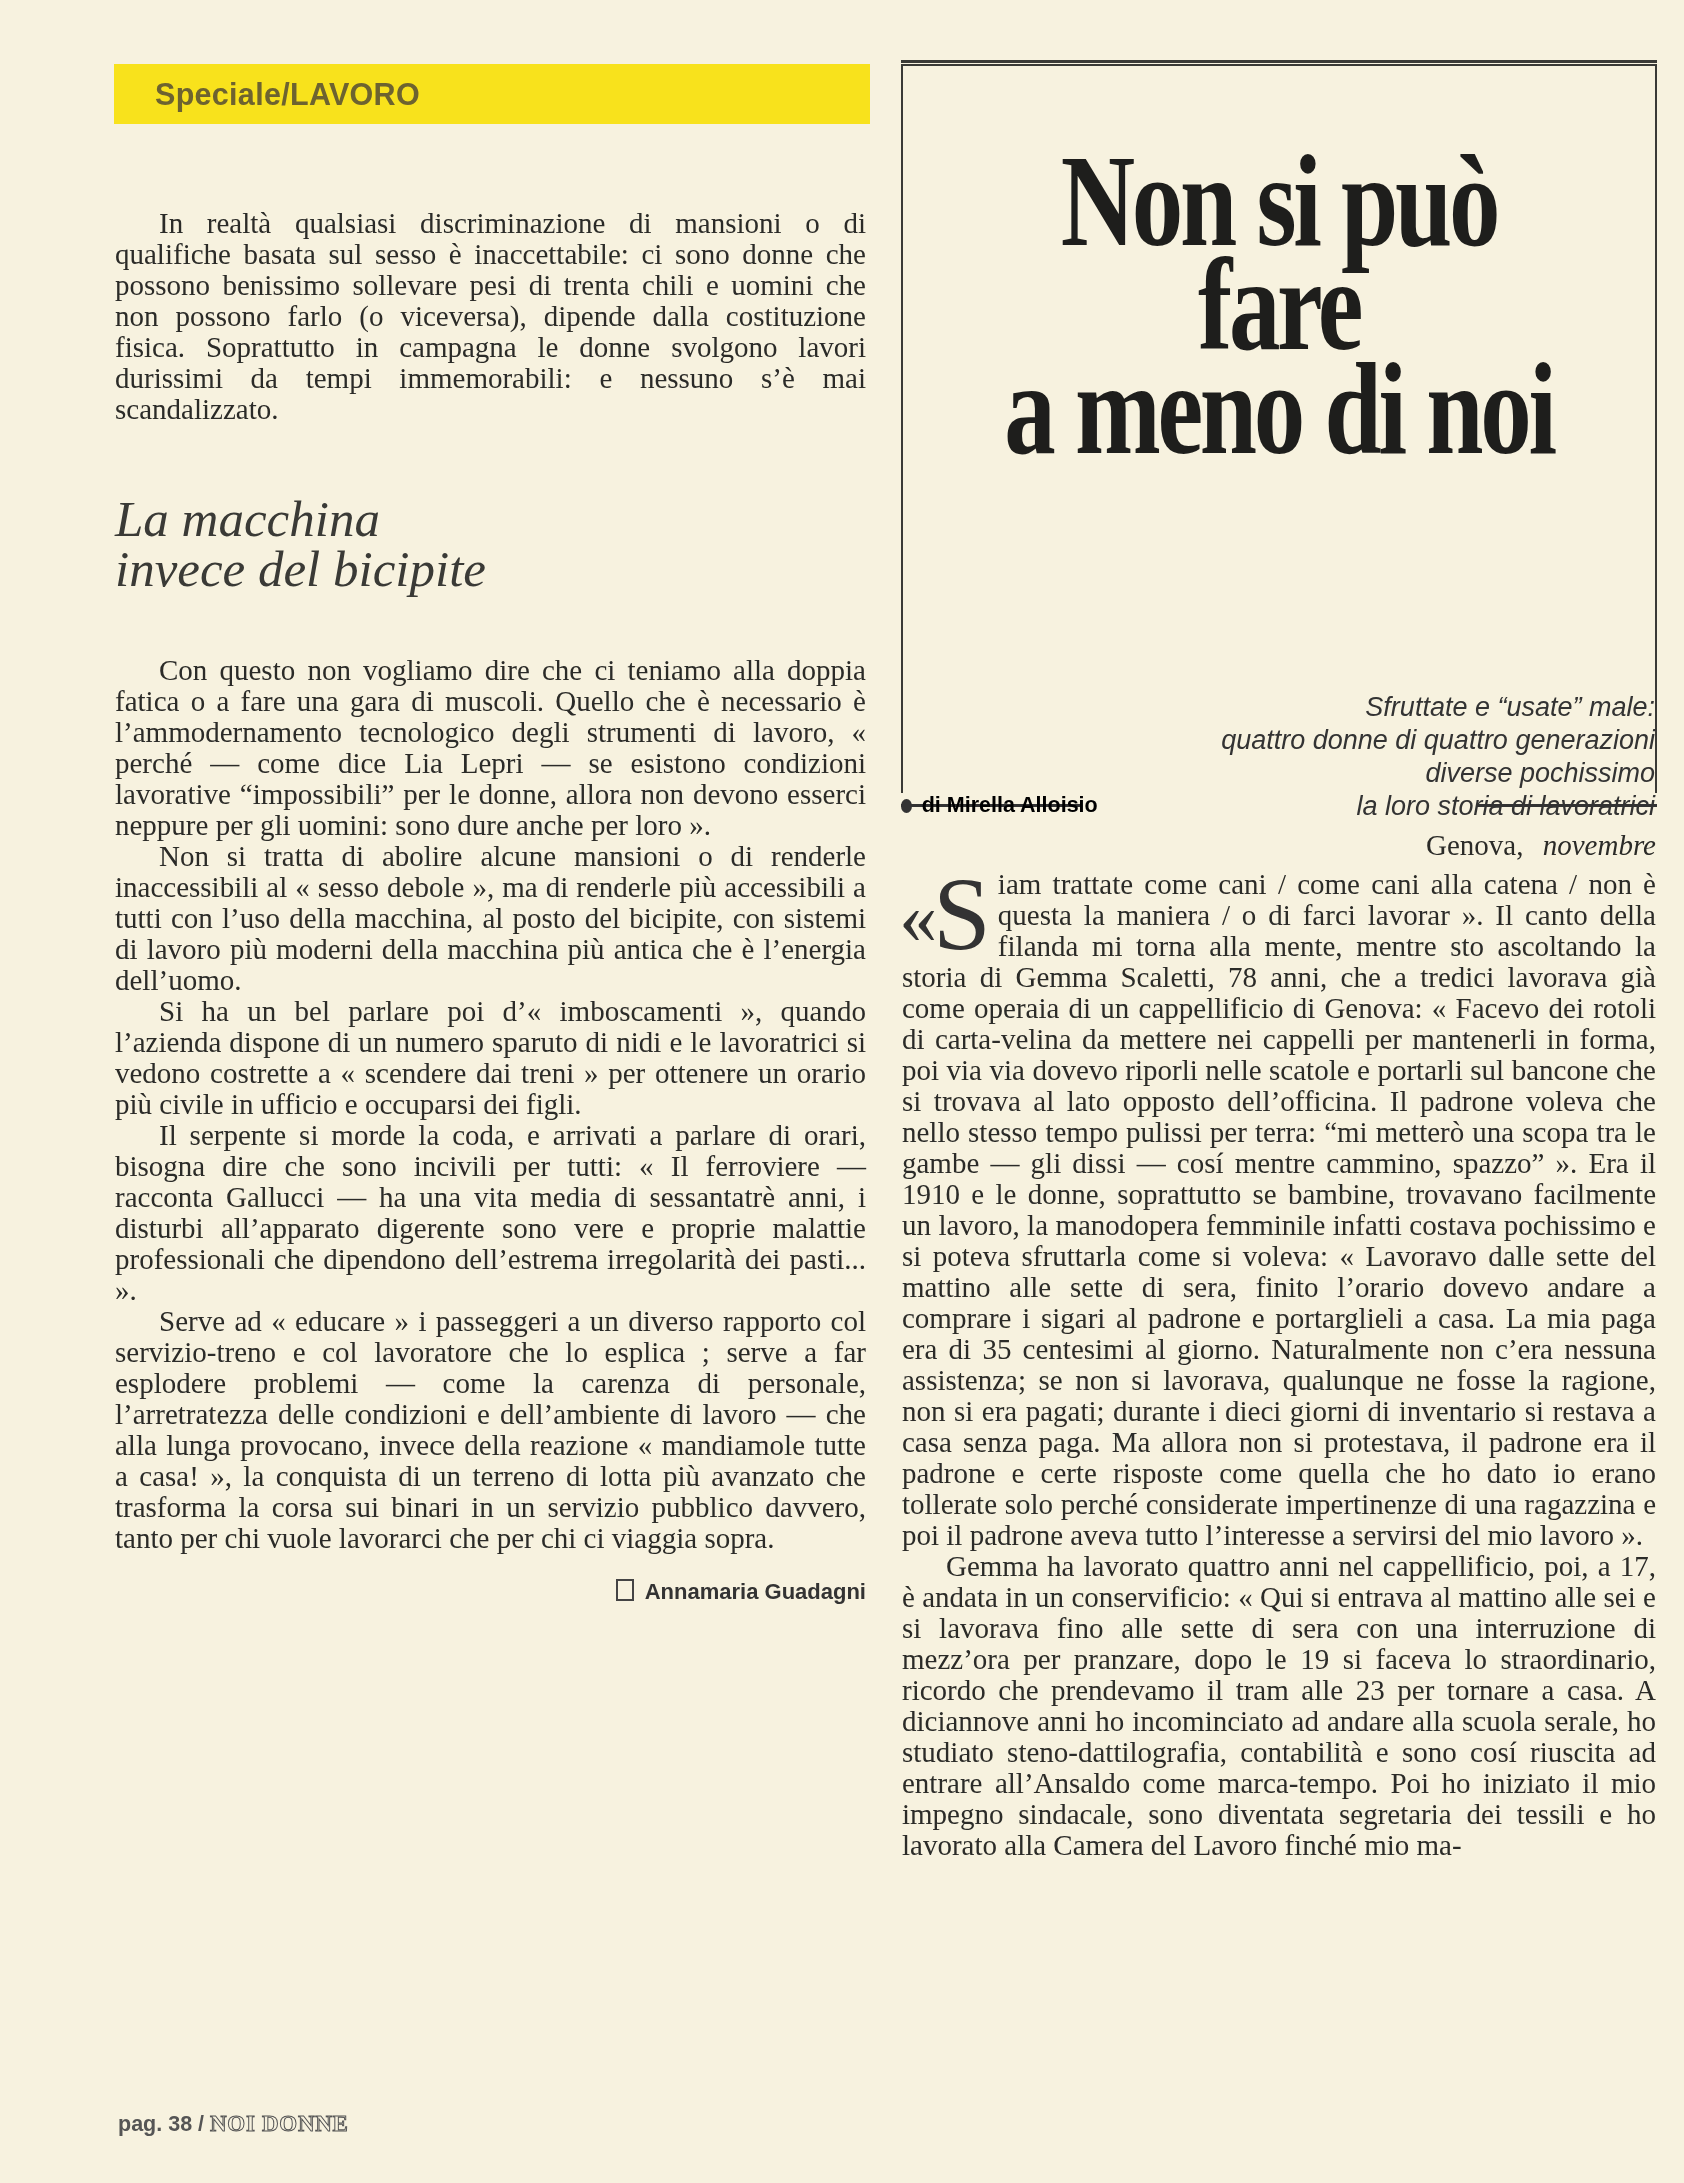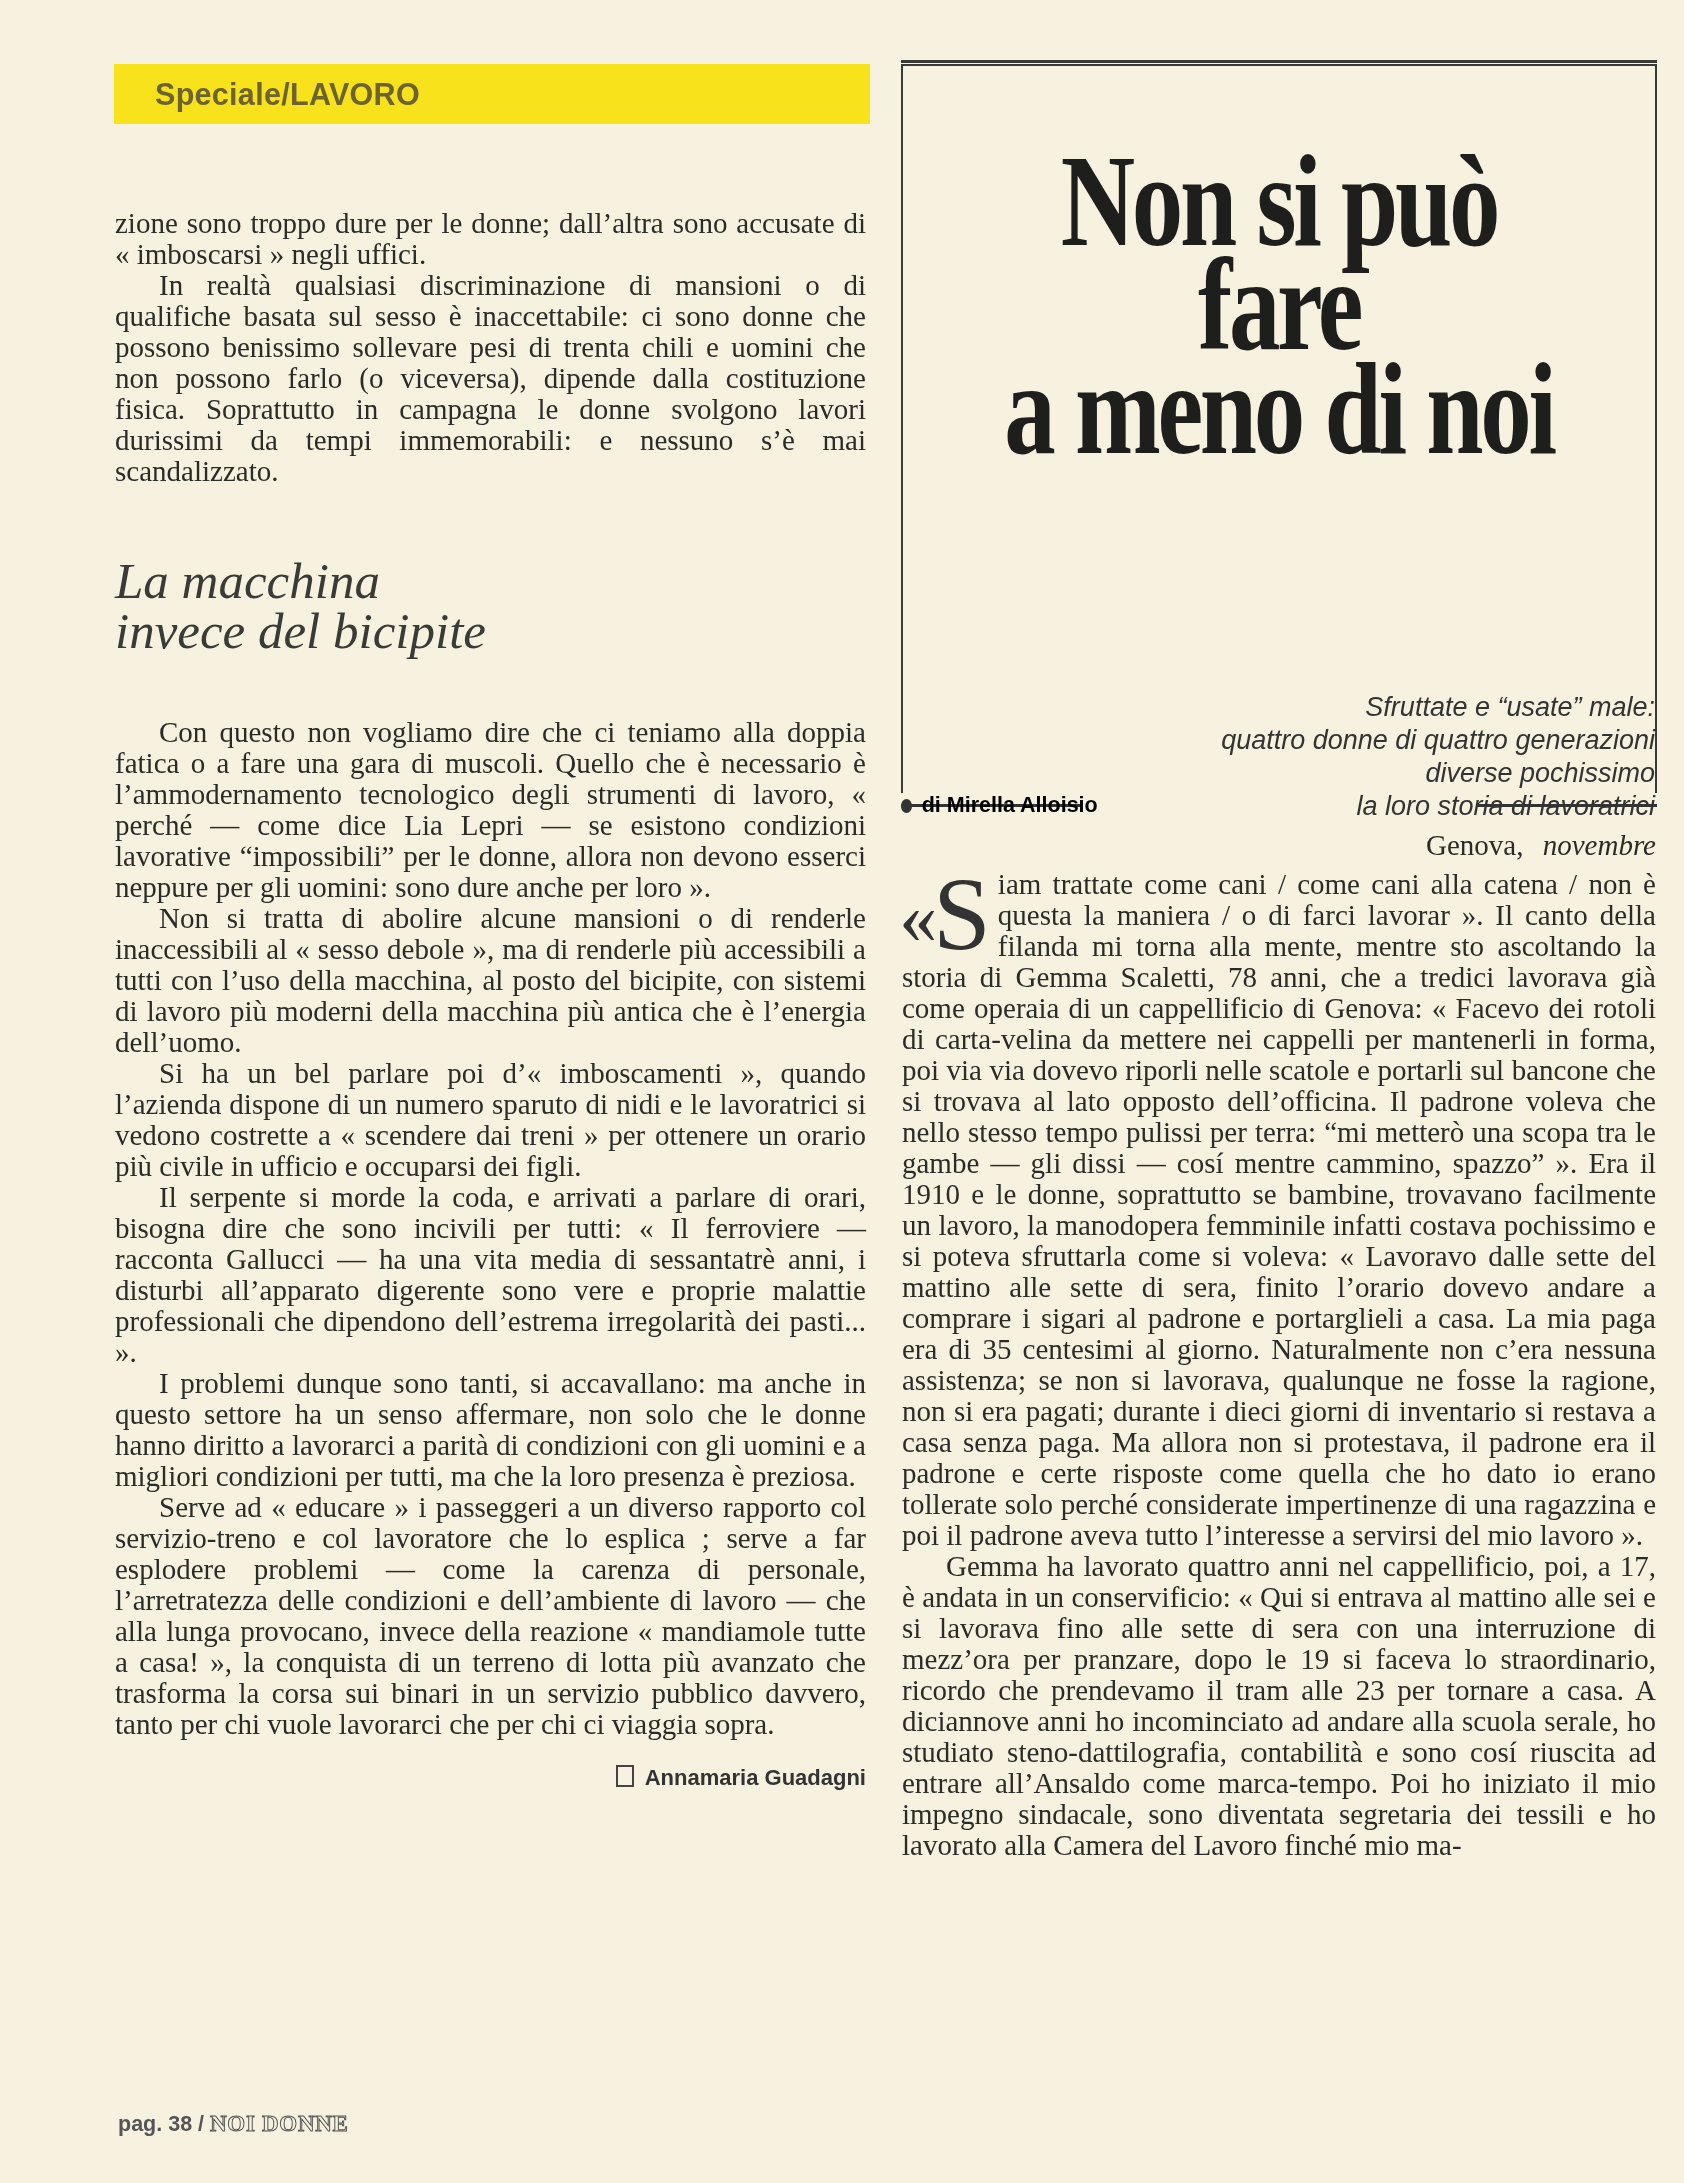--- a/index.html
+++ b/index.html
@@ -111,33 +111,31 @@
   .dropcap .q { font-size: 76px; vertical-align: 5.6px; margin-right: -4.2px; }
 </style>
 </head>
 <body>
 
 <div class="section-band">
   <span>Speciale/LAVORO</span>
 </div>
 
 <div class="col-left body-text">
-  <p class="cont">zione sono troppo dure per le donne; dall’altra sono accusate di « imboscarsi » negli uffici.</p>
   <p>In realtà qualsiasi discriminazione di mansioni o di qualifiche basata sul sesso è inaccettabile: ci sono donne che possono benissimo sollevare pesi di trenta chili e uomini che non possono farlo (o viceversa), dipende dalla costituzione fisica. Soprattutto in campagna le donne svolgono lavori durissimi da tempi immemorabili: e nessuno s’è mai scandalizzato.</p>
 
   <h2 class="subhead">
     <span>La macchina</span><br>
     <span>invece del bicipite</span>
   </h2>
 
   <p>Con questo non vogliamo dire che ci teniamo alla doppia fatica o a fare una gara di muscoli. Quello che è necessario è l’ammodernamento tecnologico degli strumenti di lavoro, « perché — come dice Lia Lepri — se esistono condizioni lavorative “impossibili” per le donne, allora non devono esserci neppure per gli uomini: sono dure anche per loro ».</p>
   <p>Non si tratta di abolire alcune mansioni o di renderle inaccessibili al « sesso debole », ma di renderle più accessibili a tutti con l’uso della macchina, al posto del bicipite, con sistemi di lavoro più moderni della macchina più antica che è l’energia dell’uomo.</p>
   <p>Si ha un bel parlare poi d’« imboscamenti », quando l’azienda dispone di un numero sparuto di nidi e le lavoratrici si vedono costrette a « scendere dai treni » per ottenere un orario più civile in ufficio e occuparsi dei figli.</p>
   <p>Il serpente si morde la coda, e arrivati a parlare di orari, bisogna dire che sono incivili per tutti: « Il ferroviere — racconta Gallucci — ha una vita media di sessantatrè anni, i disturbi all’apparato digerente sono vere e proprie malattie professionali che dipendono dell’estrema irregolarità dei pasti... ».</p>
-  <p>I problemi dunque sono tanti, si accavallano: ma anche in questo settore ha un senso affermare, non solo che le donne hanno diritto a lavorarci a parità di condizioni con gli uomini e a migliori condizioni per tutti, ma che la loro presenza è preziosa.</p>
   <p>Serve ad « educare » i passeggeri a un diverso rapporto col servizio-treno e col lavoratore che lo esplica ; serve a far esplodere problemi — come la carenza di personale, l’arretratezza delle condizioni e dell’ambiente di lavoro — che alla lunga provocano, invece della reazione « mandiamole tutte a casa! », la conquista di un terreno di lotta più avanzato che trasforma la corsa sui binari in un servizio pubblico davvero, tanto per chi vuole lavorarci che per chi ci viaggia sopra.</p>
 
   <div class="signature">
     <span class="box-icon"></span><span>Annamaria Guadagni</span>
   </div>
 </div>
 
 <div class="title-box">
   <div class="headline">
     <div>Non si può</div>

